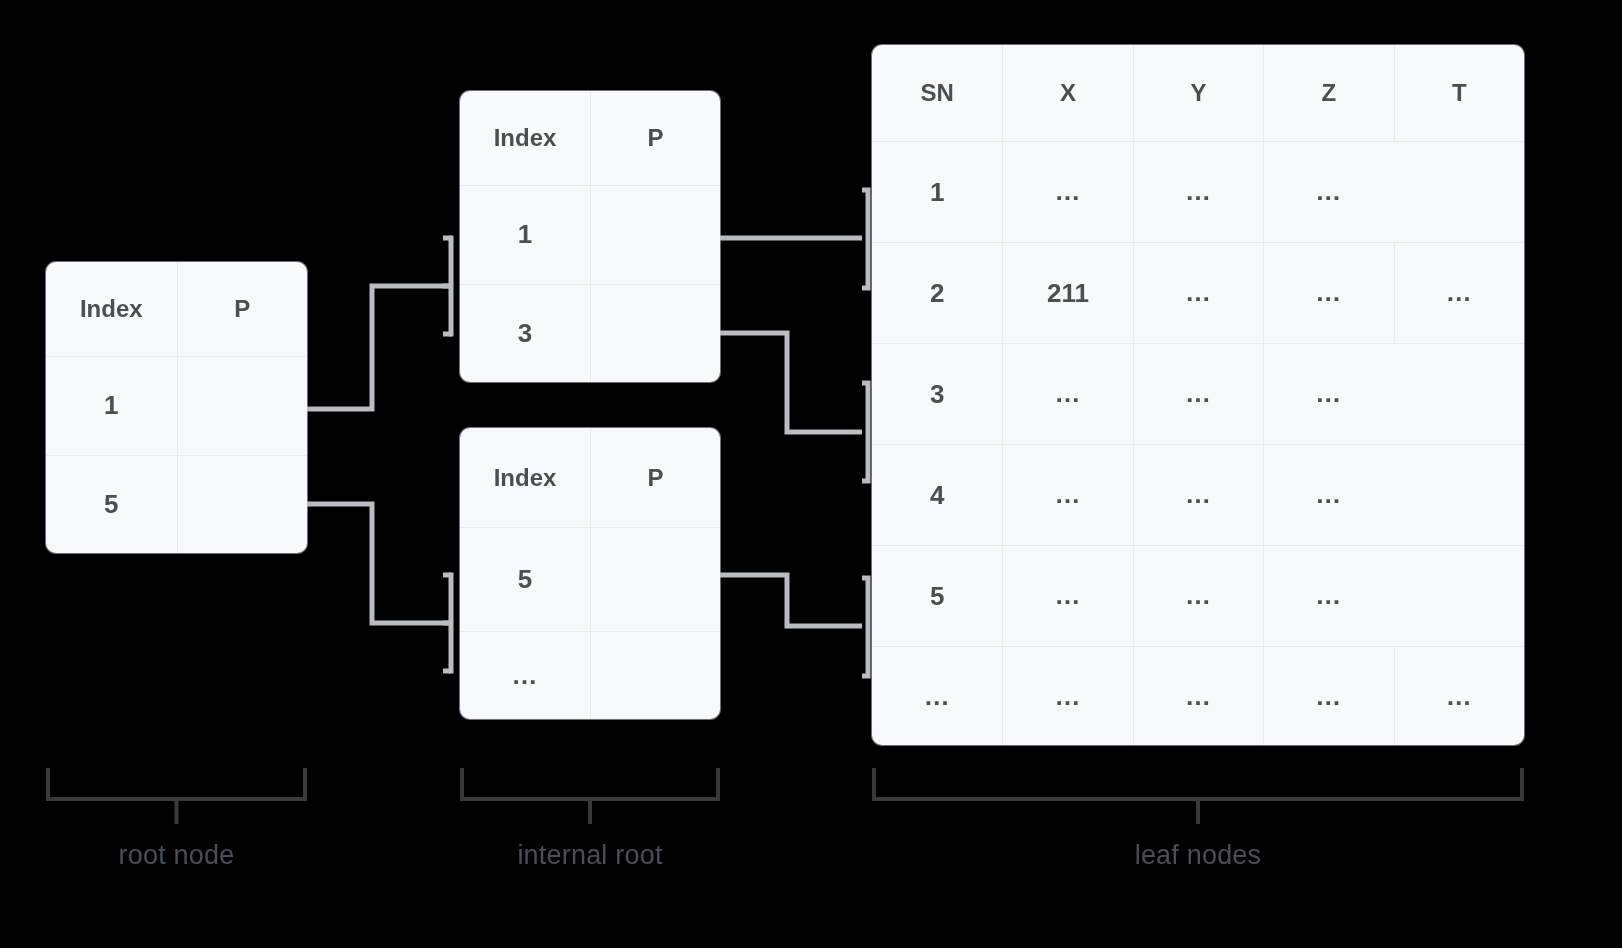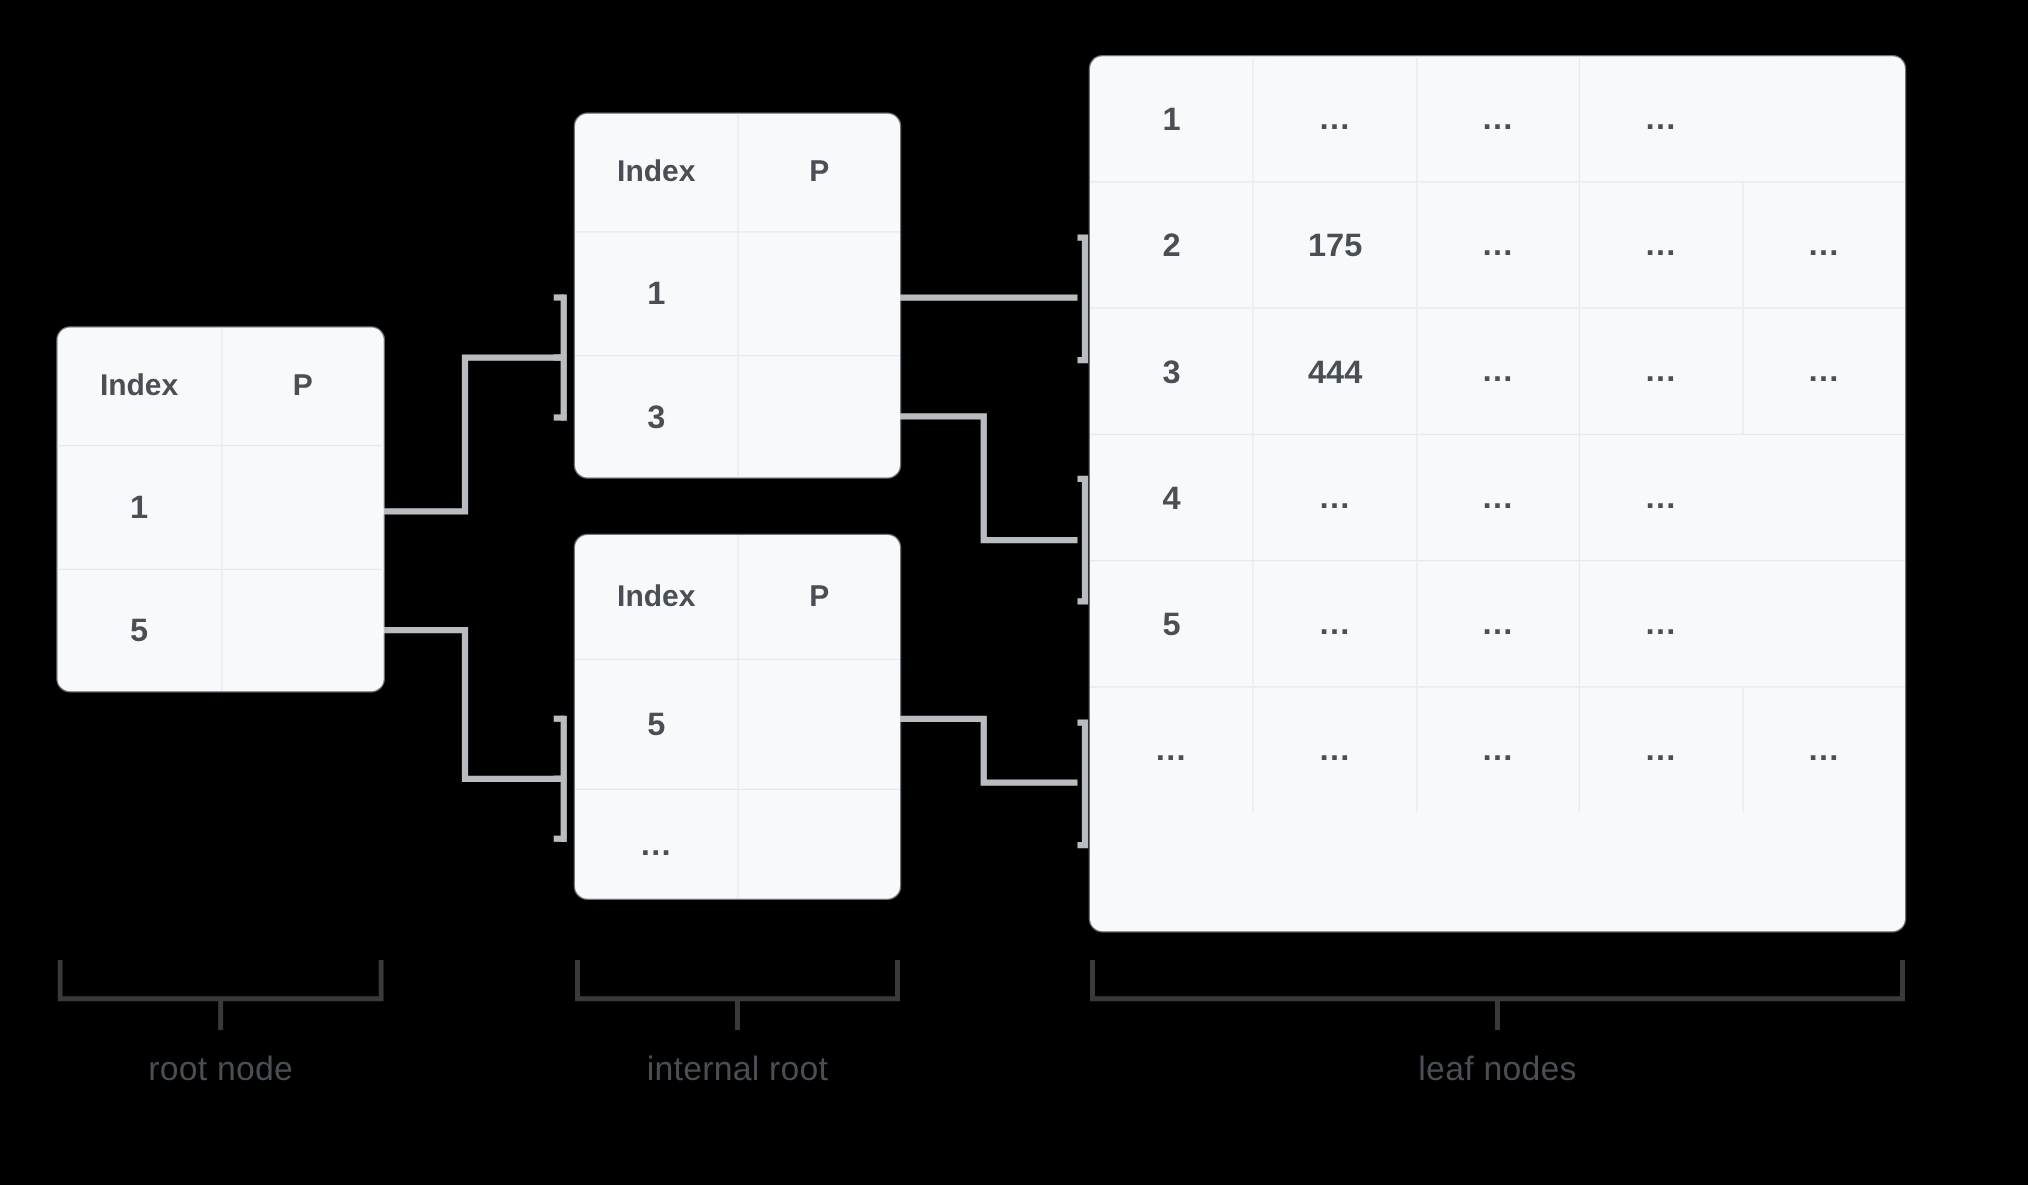--- a/index.html
+++ b/index.html
@@ -134,39 +134,45 @@
       <div class="cell">5</div>
       <div class="cell"></div>
     </div>
     <div class="row body">
       <div class="cell dots">…</div>
       <div class="cell"></div>
     </div>
   </div>
 
   <div class="node" id="leaf-node">
+    <div class="row hdr">
+      <div class="cell">SN</div>
+      <div class="cell">X</div>
+      <div class="cell">Y</div>
+      <div class="cell">Z</div>
+      <div class="cell">T</div>
+    </div>
 
     <div class="row body">
       <div class="cell">1</div>
       <div class="cell dots">…</div>
       <div class="cell dots">…</div>
       <div class="cell dots">…</div>
     </div>
 
     <div class="row body">
       <div class="cell">2</div>
-      <div class="cell">175</div>
+      <div class="cell">211</div>
       <div class="cell dots">…</div>
       <div class="cell dots">…</div>
       <div class="cell dots">…</div>
     </div>
 
     <div class="row body">
       <div class="cell">3</div>
-      <div class="cell">444</div>
       <div class="cell dots">…</div>
       <div class="cell dots">…</div>
       <div class="cell dots">…</div>
     </div>
 
     <div class="row body">
       <div class="cell">4</div>
       <div class="cell dots">…</div>
       <div class="cell dots">…</div>
       <div class="cell dots">…</div>

